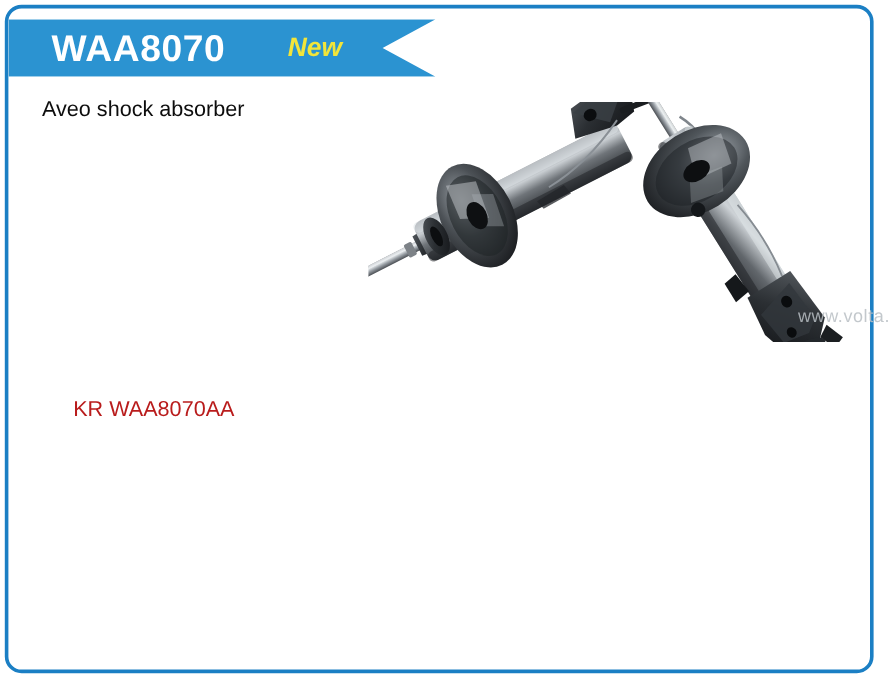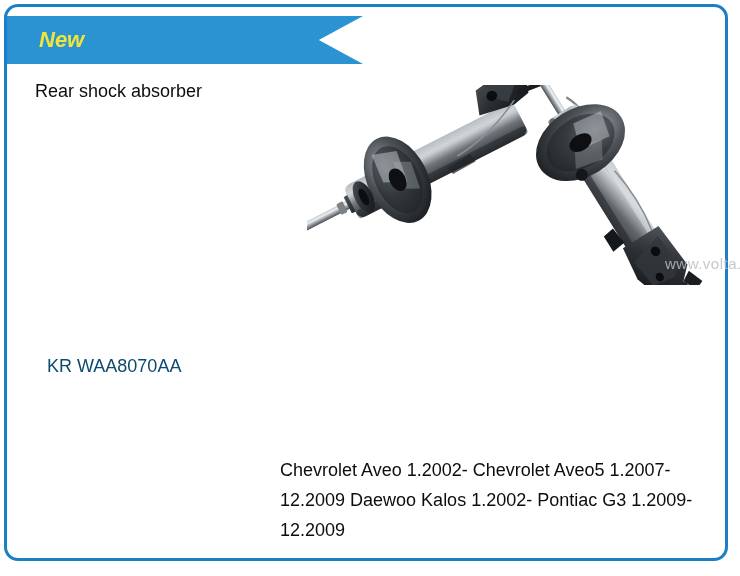--- a/index.html
+++ b/index.html
@@ -49,43 +49,42 @@
     letter-spacing: 0.5px;
     margin-left: 36px;
     line-height: 1;
     white-space: nowrap;
   }
   #ribbon-badge {
     color: #f2e53a;
     font-size: 22px;
     font-weight: bold;
     font-style: italic;
-    margin-left: 32px;
+    margin-left: 52px;
     line-height: 1;
     white-space: nowrap;
   }
 
   
   #subtitle {
     position: absolute;
     left: 28px;
     top: 74px;
     font-size: 18px;
     color: #0d0d0d;
     white-space: nowrap;
   }
 
   
   #part-list {
     position: absolute;
-    left: 40px;
+    left: 54px;
     top: 320px;
     font-size: 18px;
-    color: #0c4a6e;
-    margin-top: 25px;
+    color: #b91c1c;
   }
   .part-line {
     line-height: 28px;
     white-space: nowrap;
   }
 
   
   #applications {
     position: absolute;
     left: 273px;
@@ -116,24 +115,25 @@
     pointer-events: none;
     white-space: nowrap;
   }
 </style>
 </head>
 <body>
 
 <div id="card">
 
   <div id="ribbon">
+    <span id="ribbon-title">WAA8070</span>
     <span id="ribbon-badge">New</span>
   </div>
 
-  <div id="subtitle">Rear shock absorber</div>
+  <div id="subtitle">Aveo shock absorber</div>
 
   <div id="photo">
     <svg width="420" height="200" viewBox="0 0 420 200">
       <defs>
         <linearGradient id="gBody" x1="0" y1="0" x2="0" y2="1">
           <stop offset="0%" stop-color="#8d9196"></stop>
           <stop offset="28%" stop-color="#c9ced2"></stop>
           <stop offset="55%" stop-color="#6f7479"></stop>
           <stop offset="100%" stop-color="#2e3236"></stop>
         </linearGradient>
@@ -240,15 +240,14 @@
       </g>
     </svg>
     <div id="watermark">www.volta.ru</div>
 
   </div>
 
   <div id="part-list">
     <div class="part-line">KR WAA8070AA</div>
   </div>
 
-  <div id="applications">Chevrolet Aveo 1.2002- Chevrolet Aveo5 1.2007-12.2009 Daewoo Kalos 1.2002- Pontiac G3 1.2009-12.2009</div>
 
 </div>
 
 </body></html>

